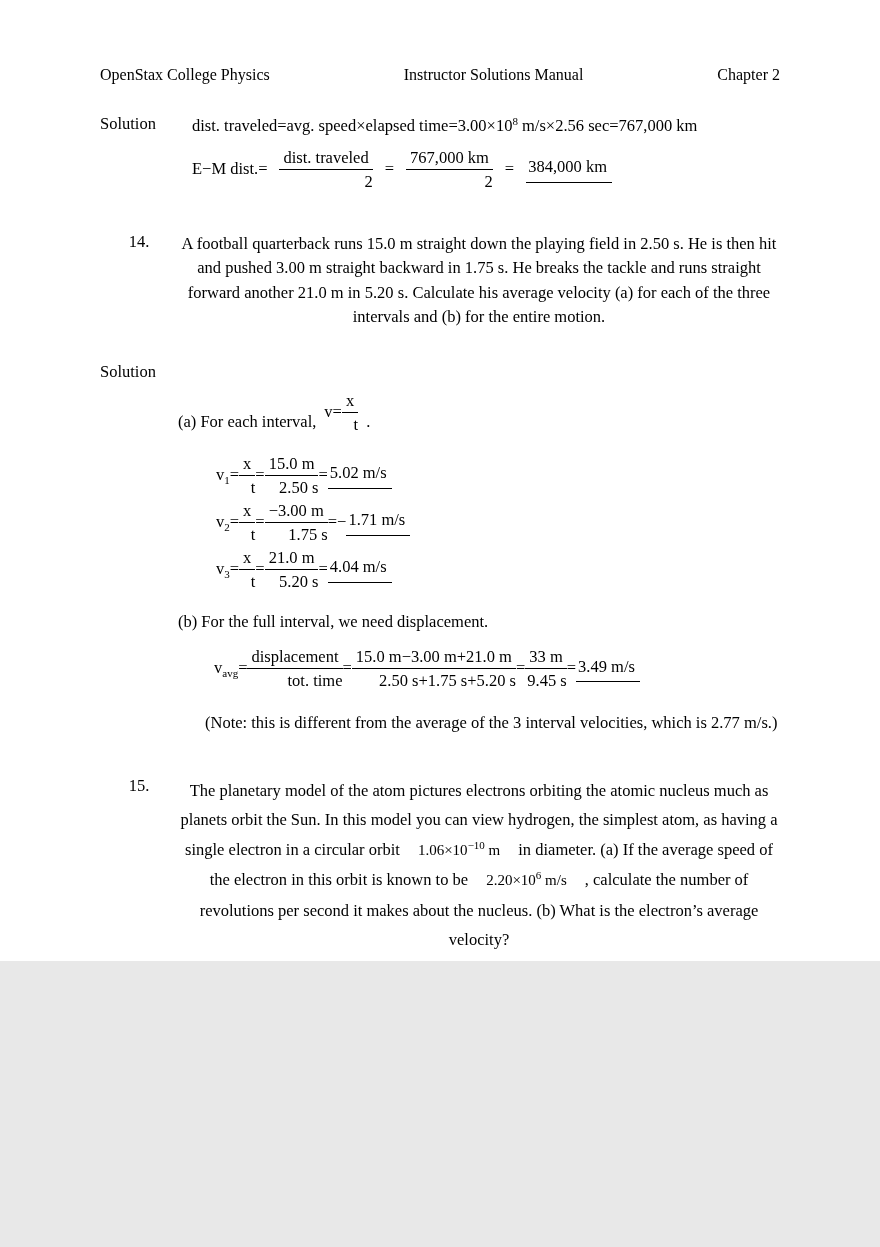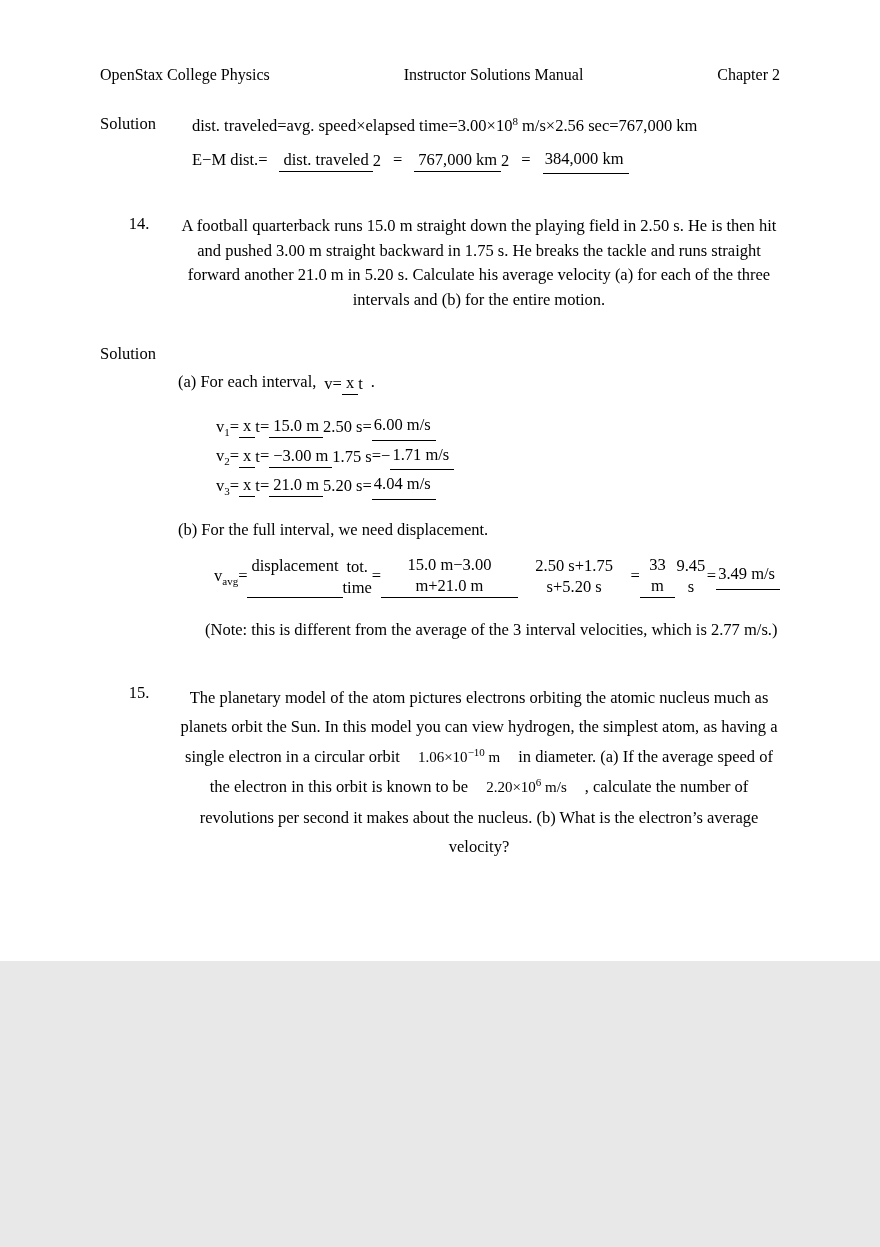--- a/index.html
+++ b/index.html
@@ -20,21 +20,21 @@
     justify-content: space-between;
     font-size: 16px;
     margin-bottom: 30px;
   }
   .row { display: flex; align-items: flex-start; }
   .label-col { width: 78px; flex-shrink: 0; }
   .content-col { flex: 1; line-height: 24.5px; }
 
   .math-line { display: block; margin-left: 14px; font-size: 16.5px; }
   .eq-flex { display: flex; align-items: center; margin-left: 14px; margin-top: 8px; gap: 12px; }
-  .frac { display: inline-flex; text-align: center; line-height: 21px; }
+  .frac { display: inline-flex; flex-direction: column; text-align: center; line-height: 21px; align-items: flex-end; }
   .frac .num { display: block; border-bottom: 1.3px solid #000; padding: 0 4px 1px 4px; }
   .frac .den { display: block; padding-top: 1px; }
   .result { border-bottom: 1.3px solid #000; padding: 0 5px 2px 2px; white-space: nowrap; }
   sup { font-size: 11px; line-height: 0; }
   sub { font-size: 11px; line-height: 0; }
   .eq-piece { white-space: pre; }
 
   .problem { margin-top: 40px; text-align: center; }
   .solution-block14 { margin-top: 32px; }
   .part-a-line { display: flex; align-items: flex-end; margin-top: 26px; line-height: 22px; }
@@ -109,21 +109,21 @@
             <span class="frac">
               <span class="num">x</span>
               <span class="den">t</span>
             </span>
             <span class="eq-piece">=</span>
             <span class="frac">
               <span class="num">15.0 m</span>
               <span class="den">2.50 s</span>
             </span>
             <span class="eq-piece">=</span>
-            <span class="result">6.00 m/s</span>
+            <span class="result">5.02 m/s</span>
         </div>
 
         <div class="eq-row">
           <span class="vsub"><span>v</span><sub>2</sub></span>
             <span class="eq-piece">=</span>
             <span class="frac">
               <span class="num">x</span>
               <span class="den">t</span>
             </span>
             <span class="eq-piece">=</span>

